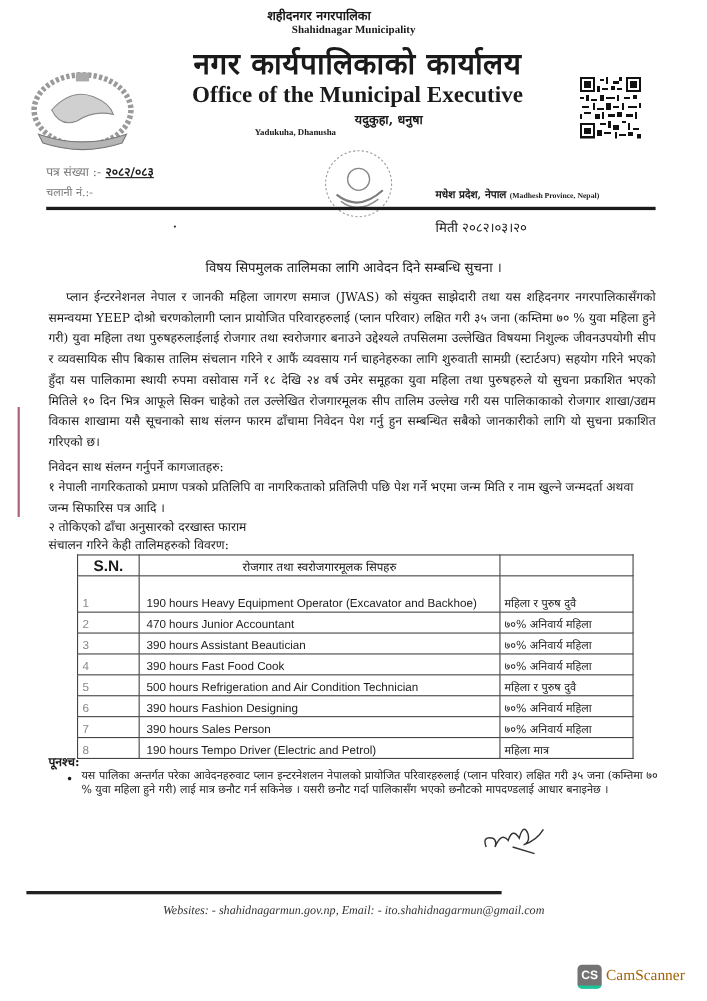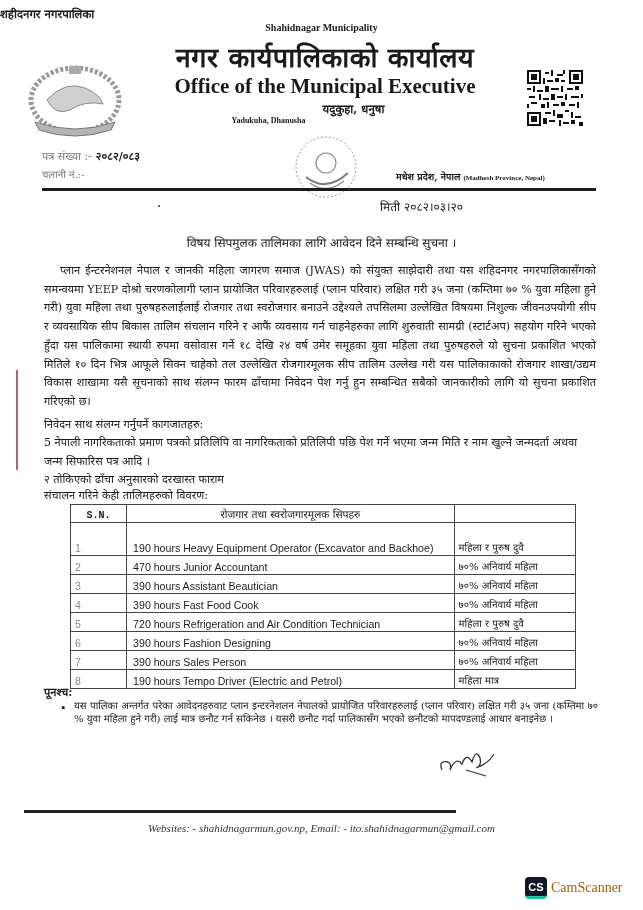--- a/index.html
+++ b/index.html
@@ -1,79 +1,79 @@
 <!DOCTYPE html>
 <html><head>
 <meta charset="utf-8">
 <style>
   html, body { margin: 0; padding: 0; background: #ffffff; }
   body { width: 643px; height: 910px; position: relative; overflow: hidden;
          font-family: "DejaVu Serif", "Liberation Serif", serif; color: #1a1a1a; }
   .abs { position: absolute; }
   .margin-line { left: 16px; top: 370px; width: 2px; height: 100px; background: #9b3a5a; opacity: .8; }
 
-  .muni-ne { left: 0; width: 580px; top: 6px; font-size: 11.5px; font-weight: bold; }
+  .muni-ne { left: 0; width: 580px; top: 6px; text-align: center; font-size: 11.5px; font-weight: bold; }
   .muni-en { left: 0; width: 643px; top: 22px; text-align: center; font-size: 10px; font-weight: bold;
              font-family: "Liberation Serif", serif; }
   .office-ne { left: 130px; width: 390px; top: 38px; text-align: center; font-size: 27px; font-weight: bold; letter-spacing: .5px; }
   .office-en { left: 130px; width: 390px; top: 74px; text-align: center; font-size: 21px; font-weight: bold;
                font-family: "Liberation Serif", serif; }
   .addr-ne { left: 0; width: 643px; top: 101px; text-align: center; font-size: 11.5px; font-weight: bold; padding-left: 32px; }
   .addr-en { left: 0; width: 537px; top: 116px; text-align: center; font-size: 8px; font-weight: bold;
              font-family: "Liberation Serif", serif; }
 
   .emblem { left: 25px; top: 60px; width: 100px; height: 78px; }
   .qr { left: 527px; top: 70px; width: 56px; height: 56px; }
 
   .ref-line { left: 42px; top: 148px; font-size: 11px; }
   .ref-line .lbl { color: #777; }
-  .ref-line .val { font-weight: bold; margin-left: 4px; }
+  .ref-line .val { font-weight: bold; margin-left: 4px; text-decoration: underline; }
   .chalani { left: 42px; top: 167px; font-size: 10px; color: #777; }
   .province { left: 396px; top: 170px; font-size: 9.5px; font-weight: bold; }
   .province small { font-size: 7px; margin-left: 3px; font-family: "Liberation Serif", serif; }
 
   .stamp { left: 292px; top: 133px; width: 68px; height: 68px; }
 
   .rule-top { left: 42px; top: 188px; width: 554px; height: 3px; background: #1b1b1b; }
-  .date { left: 380px; top: 198px; font-size: 12px; }
+  .date { left: 396px; top: 198px; font-size: 12px; }
   .dot { left: 158px; top: 205px; width: 2px; height: 2px; background: #333; border-radius: 50%; }
 
   .subject { left: 0; width: 643px; top: 234px; text-align: center; font-size: 12px; }
 
   .body-text { left: 44px; width: 552px; top: 262px; font-size: 11.1px; line-height: 18.7px; text-align: justify; }
   .body-text p { margin: 0; text-indent: 16px; }
   .attach-title { left: 44px; top: 416px; font-size: 11.1px; }
   .attach-list { left: 44px; width: 552px; top: 434px; font-size: 11.1px; line-height: 18.5px; }
   .attach-list div { margin: 0; }
   .table-title { left: 44px; top: 487px; font-size: 11.1px; }
 
   table.training { position: absolute; left: 70px; top: 504px; width: 506px; border-collapse: collapse;
                    font-family: "Liberation Sans", sans-serif; font-size: 10.6px; }
   table.training th, table.training td { border: 1px solid #444; padding: 1px 4px; vertical-align: bottom; }
-  table.training th { font-weight: bold; height: 15px; text-align: center; font-size: 10px; font-family: Liberation Mono, monospace; }
+  table.training th { font-weight: bold; height: 15px; text-align: center; font-size: 14px; }
   table.training th.col-course { font-family: "DejaVu Serif", serif; font-weight: normal; font-size: 10.5px; }
   table.training td.sn { width: 46px; color: #888; text-align: left; padding-left: 4px; }
   table.training td.course { width: 310px; padding-left: 6px; }
   table.training td.eligible { width: 110px; font-family: "DejaVu Serif", serif; font-size: 10px; }
   table.training td { height: 16px; }
   table.training tr.tall td { height: 30px; }
   table.training td.course.just { text-align: justify; text-align-last: left; }
 
   .pn-title { left: 44px; top: 684px; font-size: 11.1px; font-weight: bold; }
   .pn-bullet { left: 60px; top: 702px; font-size: 11px; }
   .pn-text { left: 74px; width: 524px; top: 699px; font-size: 10px; line-height: 13px; text-align: justify; }
 
   .signature { left: 436px; top: 742px; width: 64px; height: 36px; }
 
   .rule-bottom { left: 24px; top: 810px; width: 432px; height: 3px; background: #222; }
   .footer { left: 0; width: 643px; top: 822px; text-align: center; font-size: 11px; font-style: italic;
             font-family: "Liberation Serif", serif; color: #333; }
 
   .cs-badge { left: 525px; top: 877px; display: flex; align-items: center; }
-  .cs-logo { width: 22px; height: 22px; background: #0f172a; border-radius: 4px; color: #fff;
+  .cs-logo { width: 22px; height: 22px; background: #737373; border-radius: 4px; color: #fff;
              font-family: "Liberation Sans", sans-serif; font-weight: bold; font-size: 11px;
              display: flex; align-items: center; justify-content: center; border-bottom: 3px solid #1fc59a; box-sizing: border-box; }
   .cs-text { margin-left: 4px; font-family: Liberation Serif, serif; font-size: 14px; color: #a16207; }
 </style>
 </head>
 <body>
 
 <div class="abs margin-line"></div>
 
 <div class="abs muni-ne">शहीदनगर नगरपालिका</div>
@@ -176,21 +176,21 @@
 <div class="abs date">मिती २०८२।०३।२०</div>
 
 <div class="abs subject">विषय सिपमुलक तालिमका लागि आवेदन दिने सम्बन्धि सुचना ।</div>
 
 <div class="abs body-text">
   <p>प्लान ईन्टरनेशनल नेपाल र जानकी महिला जागरण समाज (JWAS) को संयुक्त साझेदारी तथा यस शहिदनगर नगरपालिकासँगको समन्वयमा YEEP दोश्रो चरणकोलागी प्लान प्रायोजित परिवारहरुलाई (प्लान परिवार) लक्षित गरी ३५ जना (कम्तिमा ७० % युवा महिला हुने गरी) युवा महिला तथा पुरुषहरुलाईलाई रोजगार तथा स्वरोजगार बनाउने उद्देश्यले तपसिलमा उल्लेखित विषयमा निशुल्क जीवनउपयोगी सीप र व्यवसायिक सीप बिकास तालिम संचलान गरिने र आफैं व्यवसाय गर्न चाहनेहरुका लागि शुरुवाती सामग्री (स्टार्टअप) सहयोग गरिने भएको हुँदा यस पालिकामा स्थायी रुपमा वसोवास गर्ने १८ देखि २४ वर्ष उमेर समूहका युवा महिला तथा पुरुषहरुले यो सुचना प्रकाशित भएको मितिले १० दिन भित्र आफूले सिक्न चाहेको तल उल्लेखित रोजगारमूलक सीप तालिम उल्लेख गरी यस पालिकाकाको रोजगार शाखा/उद्यम विकास शाखामा यसै सूचनाको साथ संलग्न फारम ढाँचामा निवेदन पेश गर्नु हुन सम्बन्धित सबैको जानकारीको लागि यो सुचना प्रकाशित गरिएको छ।</p>
 </div>
 
 <div class="abs attach-title">निवेदन साथ संलग्न गर्नुपर्ने कागजातहरु:</div>
 <div class="abs attach-list">
-  <div>5 नेपाली नागरिकताको प्रमाण पत्रको प्रतिलिपि वा नागरिकताको प्रतिलिपी पछि पेश गर्ने भएमा जन्म मिति र नाम खुल्ने जन्मदर्ता अथवा जन्म सिफारिस पत्र आदि ।</div>
+  <div>१ नेपाली नागरिकताको प्रमाण पत्रको प्रतिलिपि वा नागरिकताको प्रतिलिपी पछि पेश गर्ने भएमा जन्म मिति र नाम खुल्ने जन्मदर्ता अथवा जन्म सिफारिस पत्र आदि ।</div>
   <div>२ तोकिएको ढाँचा अनुसारको दरखास्त फाराम</div>
 </div>
 
 <div class="abs table-title">संचालन गरिने केही तालिमहरुको विवरण:</div>
 
 <table class="training">
   <thead>
     <tr>
       <th>S.N.</th>
       <th class="col-course">रोजगार तथा स्वरोजगारमूलक सिपहरु</th>
@@ -213,21 +213,21 @@
       <td class="course">390 hours Assistant Beautician</td>
       <td class="eligible">७०% अनिवार्य महिला</td>
     </tr>
     <tr>
       <td class="sn">4</td>
       <td class="course">390 hours Fast Food Cook</td>
       <td class="eligible">७०% अनिवार्य महिला</td>
     </tr>
     <tr>
       <td class="sn">5</td>
-      <td class="course">720 hours Refrigeration and Air Condition Technician</td>
+      <td class="course">500 hours Refrigeration and Air Condition Technician</td>
       <td class="eligible">महिला र पुरुष दुवै</td>
     </tr>
     <tr>
       <td class="sn">6</td>
       <td class="course">390 hours Fashion Designing</td>
       <td class="eligible">७०% अनिवार्य महिला</td>
     </tr>
     <tr>
       <td class="sn">7</td>
       <td class="course">390 hours Sales Person</td>

